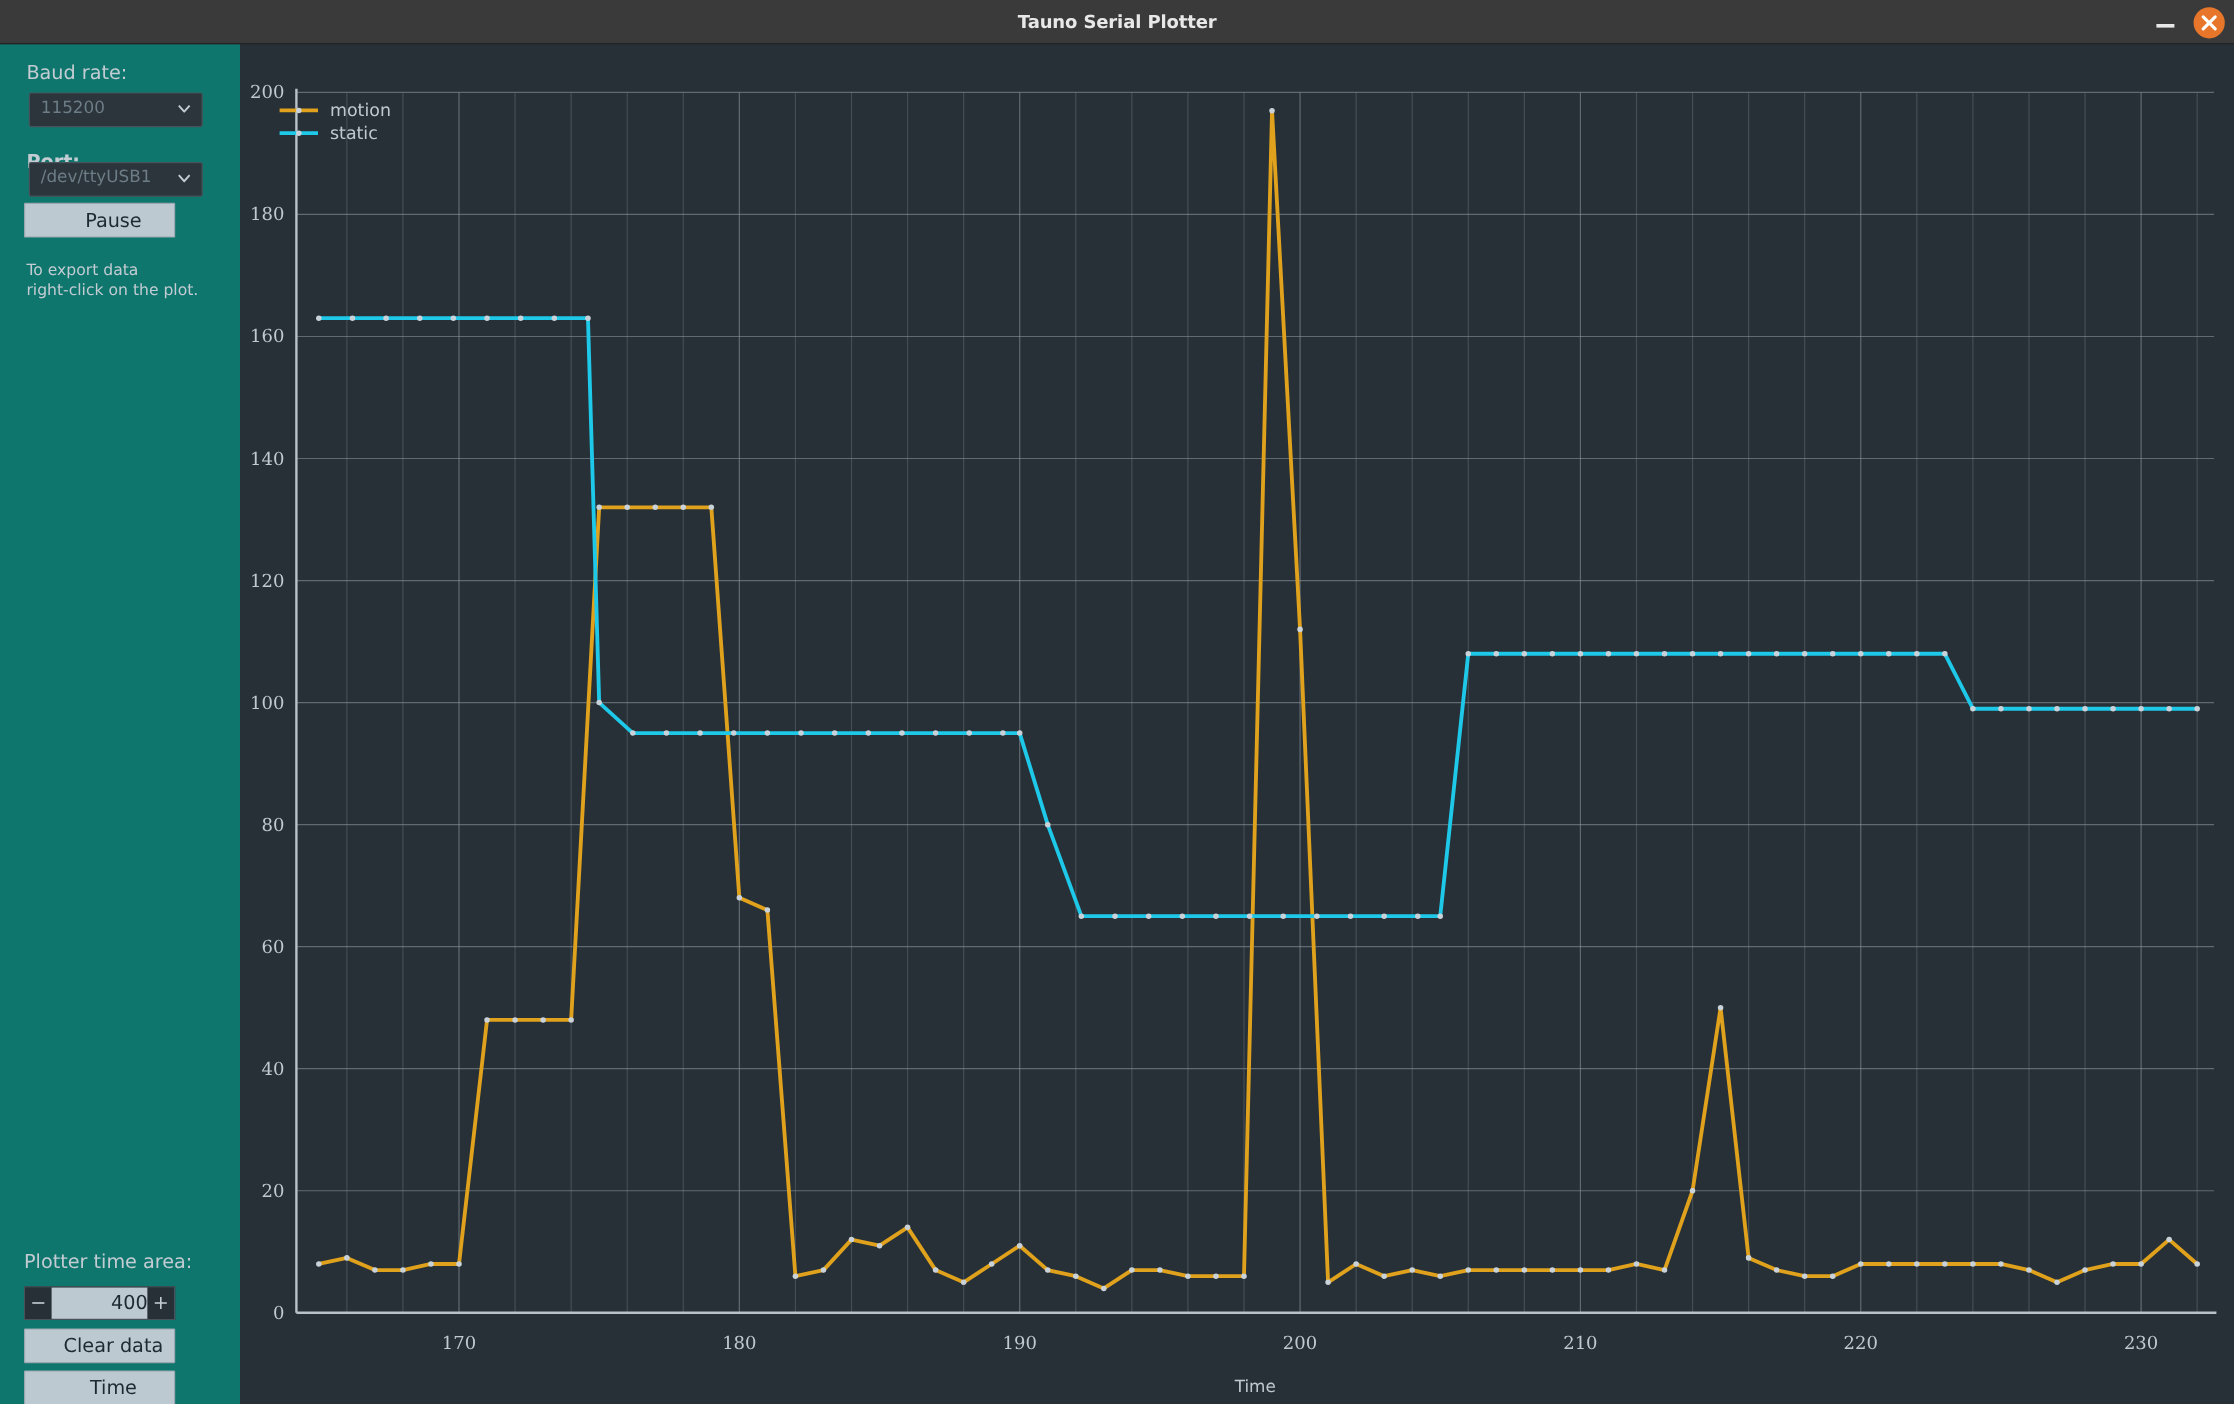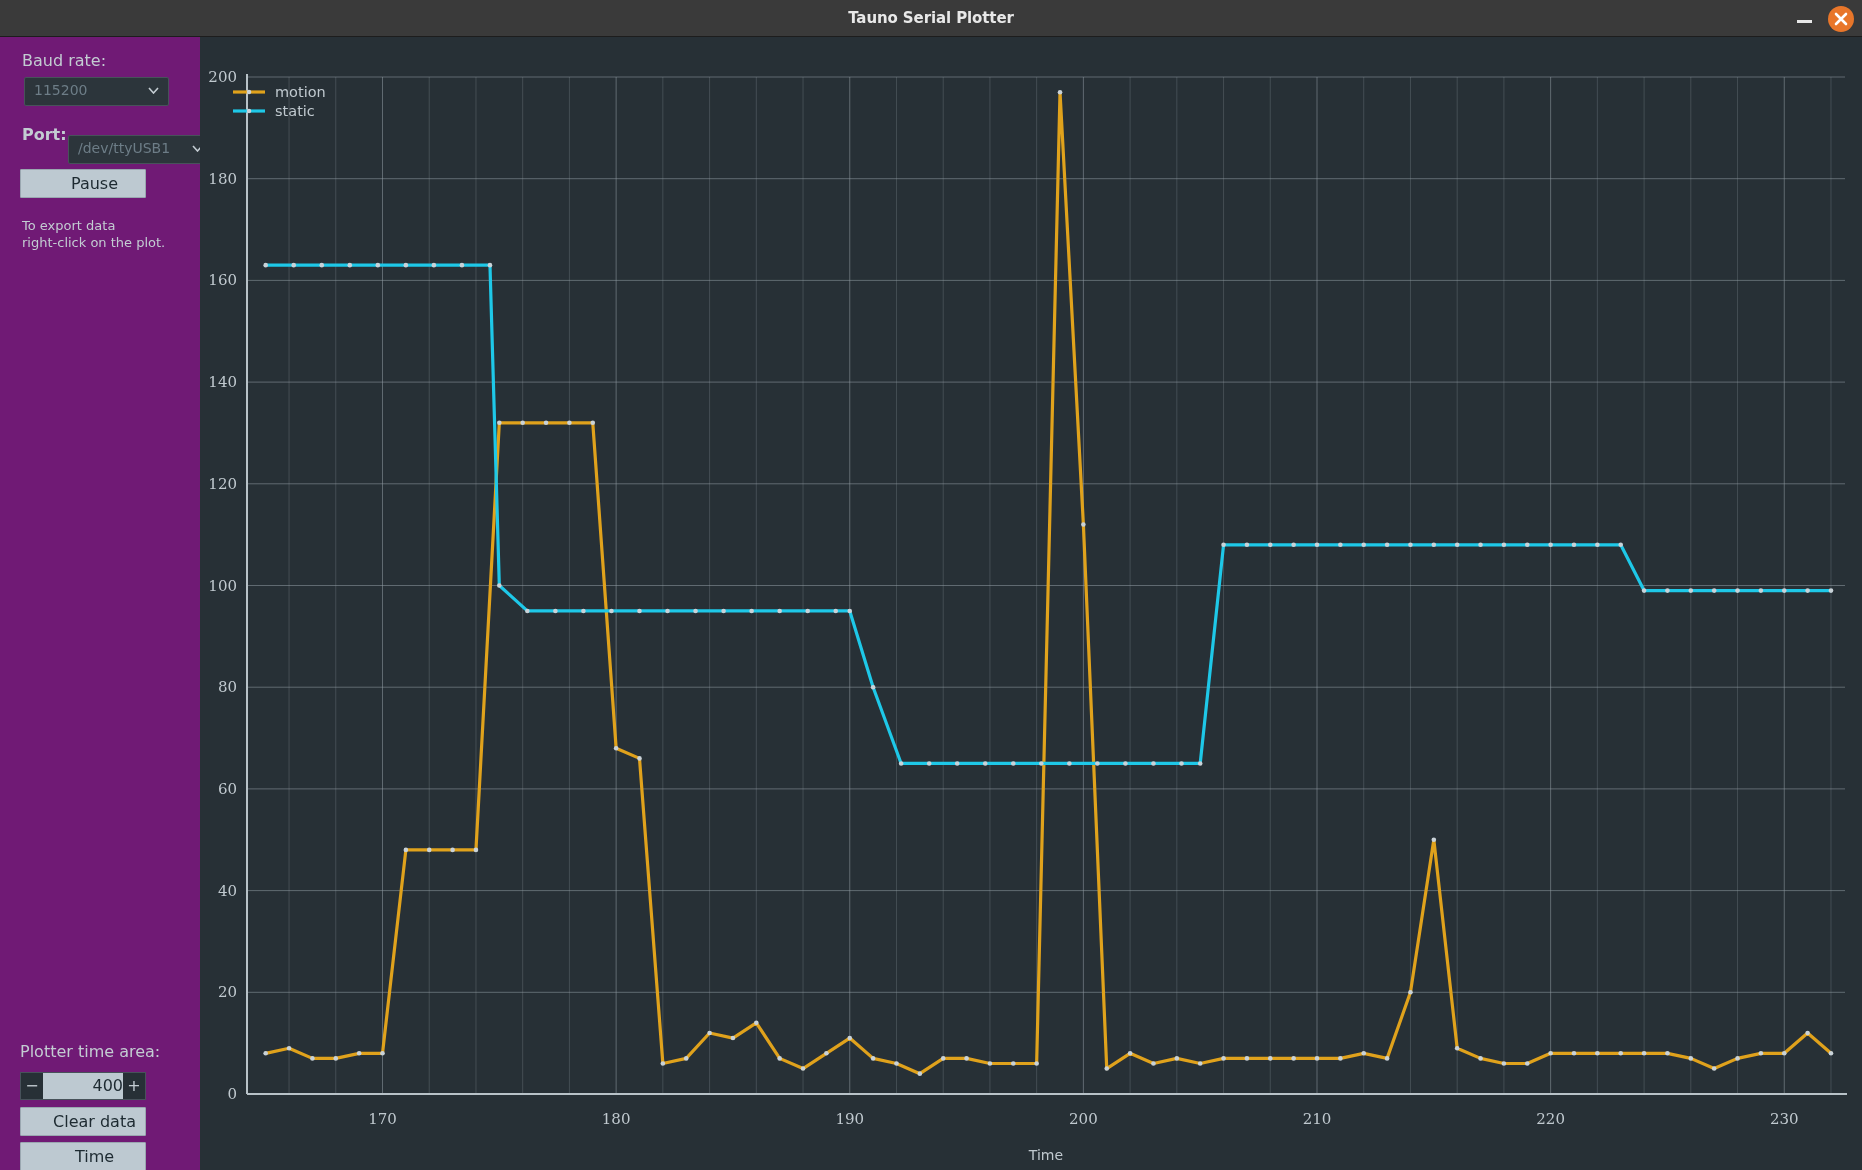--- a/index.html
+++ b/index.html
@@ -48,21 +48,21 @@
     border-radius: 50%;
     background: #e8762a;
     cursor: pointer;
   }
   #btn-close svg { position: absolute; left: 6px; top: 6px; }
 
   
   #sidebar {
     position: absolute; left: 0; top: 37px;
     width: 200px; height: 1133px;
-    background: #701a75;
+    background: #0f766e;
   }
   .side-label {
     position: absolute;
     color: #c3ccd2;
     font-size: 16px;
     font-family: "DejaVu Sans", sans-serif;
     white-space: nowrap;
   }
   .combo {
     position: absolute;
@@ -176,21 +176,21 @@
 
     <div class="combo" style="top:40px;">
       <div class="txt">115200</div>
       <svg class="chev" viewBox="0 0 11 7">
         <path d="M1 1 L5.5 6 L10 1" fill="none" stroke="#c3ccd2" stroke-width="1.6"></path>
       </svg>
     </div>
 
     <div class="side-label" style="left:22px; top:88px;font-weight:bold;">Port:</div>
 
-    <div class="combo" style="top:98px;margin-left:44px;">
+    <div class="combo" style="top:98px;">
       <div class="txt">/dev/ttyUSB1</div>
       <svg class="chev" viewBox="0 0 11 7">
         <path d="M1 1 L5.5 6 L10 1" fill="none" stroke="#c3ccd2" stroke-width="1.6"></path>
       </svg>
     </div>
 
     <div class="btn" style="left:20px; top:132px; width:126px; height:29px; line-height:27px;">Pause</div>
 
     <div id="hint">
       <div>To export data</div>

